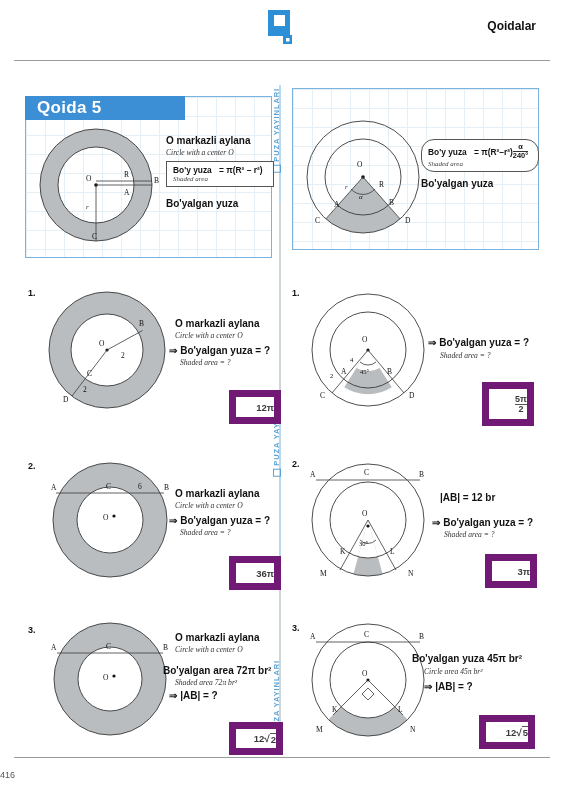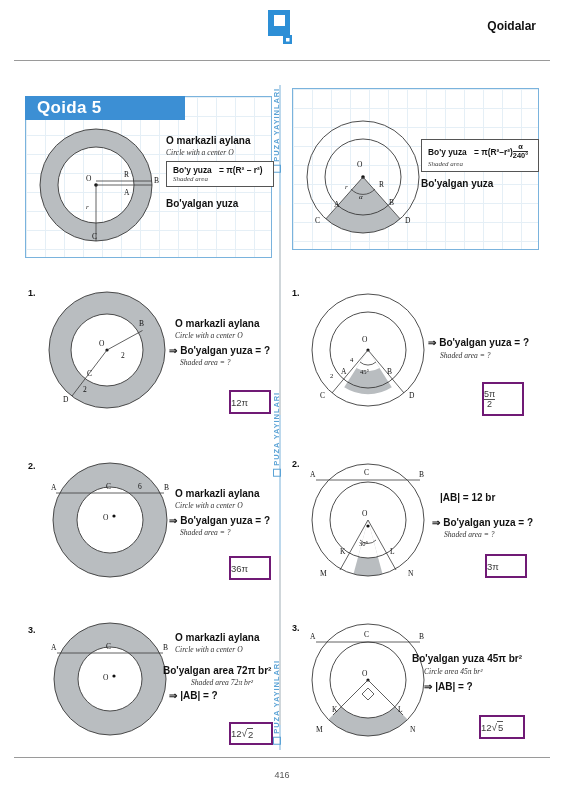--- a/index.html
+++ b/index.html
@@ -51,31 +51,31 @@
   .formula .f1{font-size:8.4px;font-weight:bold;white-space:nowrap;color:#111;}
   .formula .f2{font-size:7px;font-style:italic;color:#444;font-family:"Liberation Serif",serif;}
   .frac{display:inline-block;vertical-align:-0.45em;text-align:center;font-size:7.4px;line-height:8px;}
   .frac .num{display:block;}
   .frac .den{display:block;border-top:1px solid #333;}
 
   
   .qnum{position:absolute;font-size:9px;font-weight:bold;color:#111;}
 
   
-  .ans{position:absolute;border:2px solid #701a75;background:#fff;
-       display:flex;align-items:center;justify-content:flex-start;
-       font-size:9.5px;font-weight:normal;color:#3a3a3a;}
+  .ans{position:absolute;border:7px solid #701a75;background:#fff;
+       display:flex;align-items:center;justify-content:flex-end;
+       font-size:9.5px;font-weight:bold;color:#3a3a3a;}
   .ans .frac2{display:inline-block;text-align:center;line-height:9px;font-size:9px;}
   .ans .frac2 .num{display:block;}
   .ans .frac2 .den{display:block;border-top:1px solid #555;}
   .rad{border-top:1px solid #555;padding-left:1px;}
 
   
   .foot-rule{position:absolute;left:14px;top:757px;width:536px;height:1px;background:#9a9a9a;}
-  .pageno{position:absolute;left:0;top:770px;width:564px;text-align:center;font-size:9px;color:#555;}
+  .pageno{position:absolute;left:0;top:770px;width:564px;text-align:left;font-size:9px;color:#555;}
 
   svg{display:block;overflow:visible;}
   .shade{fill:#b9bdc0;}
   .lw{stroke:#3a3a3a;fill:none;stroke-width:.9;}
   .lw2{stroke:#3a3a3a;fill:none;stroke-width:.8;}
   text.lbl{font-family:"Liberation Serif",serif;font-size:7.5px;fill:#111;}
   text.lbls{font-family:"Liberation Serif",serif;font-size:6.6px;fill:#111;}
   text.lbli{font-family:"Liberation Serif",serif;font-size:7px;font-style:italic;fill:#111;}
 </style>
 </head>
@@ -153,21 +153,21 @@
         <text class="lbli" x="44" y="74">r</text>
         <text class="lbl" x="78" y="72">R</text>
         <text class="lbli" x="58" y="84">α</text>
         <text class="lbl" x="33" y="92">A</text>
         <text class="lbl" x="88" y="90">B</text>
         <text class="lbl" x="14" y="108">C</text>
         <text class="lbl" x="104" y="108">D</text>
       </svg>
     </div>
 
-    <div class="formula" style="left:128px;top:50px;width:104px;">
+    <div class="formula" style="left:128px;top:50px;width:104px;border-radius:13px;">
       <div class="f1"><span>Bo'y yuza</span>
         <span style="margin-left:5px">= π(R²–r²)</span><span class="frac"><span class="num">α</span><span class="den">240°</span></span></div>
       <div class="f2">Shaded area</div>
     </div>
 
     <div class="txt t-bold" style="left:128px;top:89px;">Bo'yalgan yuza</div>
   </div>
 
   <div class="qnum" style="left:28px;top:288px;">1.</div>
   <div class="dia" style="left:45px;top:288px;">
@@ -226,21 +226,21 @@
       <line x1="7" y1="33" x2="113" y2="33" class="lw2"></line>
       <text class="lbl" x="1" y="30">A</text>
       <text class="lbl" x="56" y="29">C</text>
       <text class="lbl" x="113" y="30">B</text>
       <text class="lbl" x="53" y="60">O</text>
     </svg>
   </div>
   <div class="txt t-bold" style="left:175px;top:632px;">O markazli aylana</div>
   <div class="txt t-ital" style="left:175px;top:644px;">Circle with a center O</div>
   <div class="txt t-bold" style="left:163px;top:665px;">Bo'yalgan area 72π br²</div>
-  <div class="txt t-ital" style="left:191px;top:677px;">Shaded area 72π br²</div>
+  <div class="txt t-ital" style="left:175px;top:677px;">Shaded area 72π br²</div>
   <div class="txt t-bold" style="left:169px;top:690px;">⇒ |AB| = ?</div>
   <div class="ans" style="left:229px;top:722px;width:40px;height:19px;">
     <span>12</span>
       <span style="font-size:10px;">√</span>
       <span class="rad">2</span>
   </div>
 
   <div class="qnum" style="left:292px;top:288px;">1.</div>
   <div class="dia" style="left:308px;top:290px;">
     <svg width="120" height="122" viewBox="0 0 120 122">

